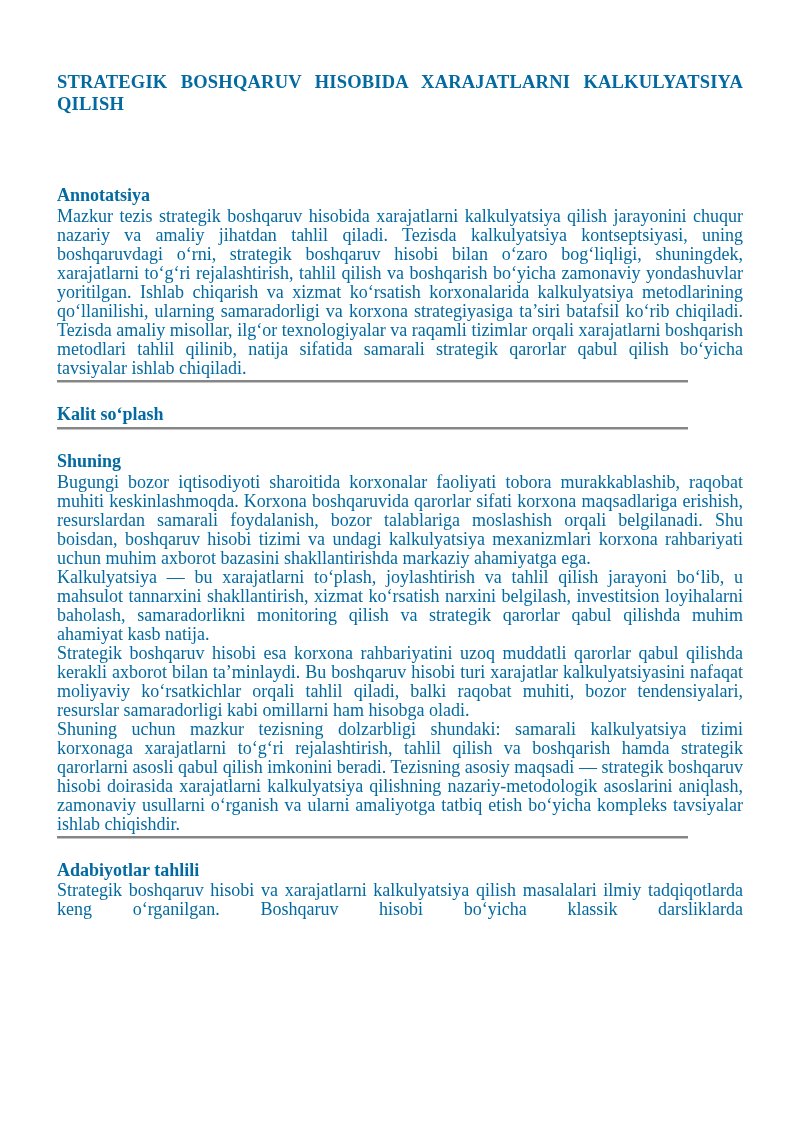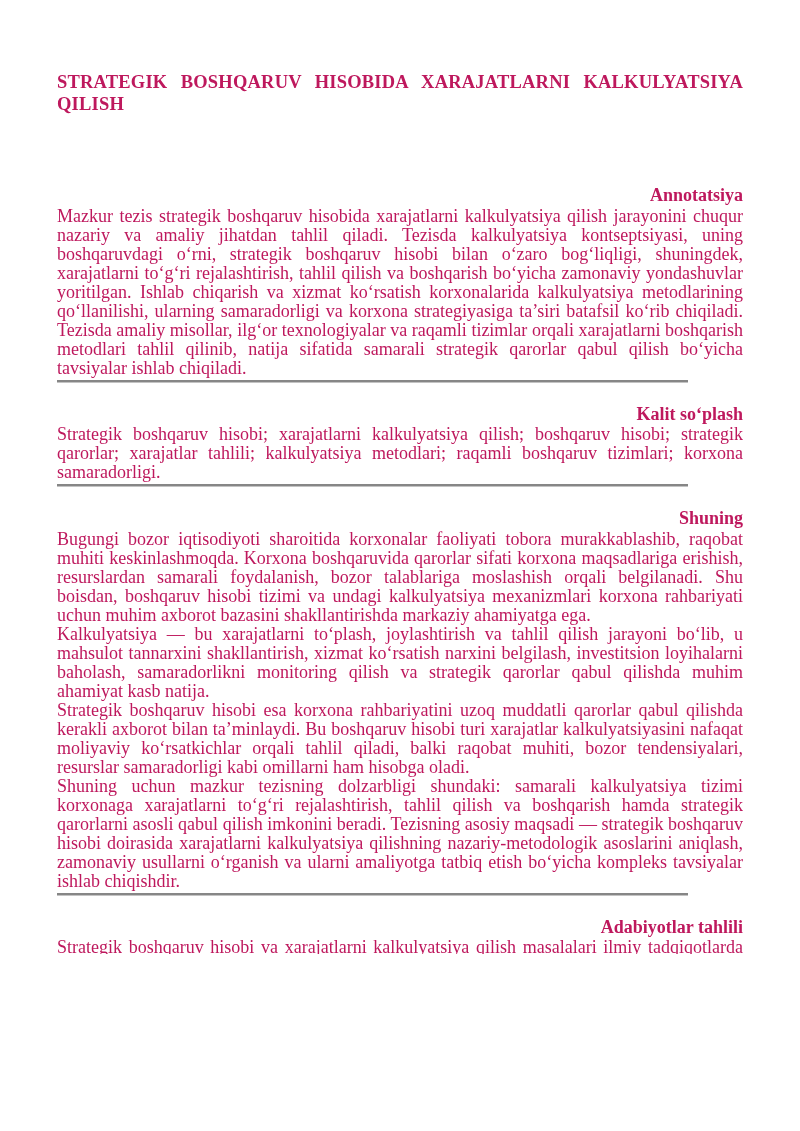--- a/index.html
+++ b/index.html
@@ -6,21 +6,21 @@
     margin: 0;
     padding: 0;
     background: #ffffff;
   }
   .page {
     position: relative;
     width: 800px;
     height: 954px;
     background: #ffffff;
     overflow: hidden;
-    color: #be185d;
+    color: #0369a1;
     font-family: "Liberation Serif", "DejaVu Serif", serif;
   }
   .content {
     padding: 72px 57px 0 57px;
   }
   .doc-title {
     margin: 0;
     font-size: 18.5px;
     line-height: 21.5px;
     font-weight: bold;
@@ -28,21 +28,20 @@
     letter-spacing: 0.2px;
   }
   .section {
     margin: 0;
   }
   .sec-heading {
     margin: 0;
     font-size: 18px;
     line-height: 21.6px;
     font-weight: bold;
-    text-align: right;
   }
   .section-annotatsiya .sec-heading {
     margin-top: 70px;
   }
   .section-kalit .sec-heading,
   .section-kirish .sec-heading,
   .section-adabiyotlar .sec-heading {
     margin-top: 21px;
   }
   .para {
@@ -71,21 +70,20 @@
     <h1 class="doc-title">STRATEGIK BOSHQARUV HISOBIDA XARAJATLARNI KALKULYATSIYA QILISH</h1>
 
     <section class="section section-annotatsiya">
       <h2 class="sec-heading">Annotatsiya</h2>
       <p class="para">Mazkur tezis strategik boshqaruv hisobida xarajatlarni kalkulyatsiya qilish jarayonini chuqur nazariy va amaliy jihatdan tahlil qiladi. Tezisda kalkulyatsiya kontseptsiyasi, uning boshqaruvdagi o‘rni, strategik boshqaruv hisobi bilan o‘zaro bog‘liqligi, shuningdek, xarajatlarni to‘g‘ri rejalashtirish, tahlil qilish va boshqarish bo‘yicha zamonaviy yondashuvlar yoritilgan. Ishlab chiqarish va xizmat ko‘rsatish korxonalarida kalkulyatsiya metodlarining qo‘llanilishi, ularning samaradorligi va korxona strategiyasiga ta’siri batafsil ko‘rib chiqiladi. Tezisda amaliy misollar, ilg‘or texnologiyalar va raqamli tizimlar orqali xarajatlarni boshqarish metodlari tahlil qilinib, natija sifatida samarali strategik qarorlar qabul qilish bo‘yicha tavsiyalar ishlab chiqiladi.</p>
       <div class="divider"></div>
     </section>
 
     <section class="section section-kalit">
       <h2 class="sec-heading">Kalit so‘plash</h2>
-      <p class="para">Strategik boshqaruv hisobi; xarajatlarni kalkulyatsiya qilish; boshqaruv hisobi; strategik qarorlar; xarajatlar tahlili; kalkulyatsiya metodlari; raqamli boshqaruv tizimlari; korxona samaradorligi.</p>
       <div class="divider"></div>
     </section>
 
     <section class="section section-kirish">
       <h2 class="sec-heading">Shuning</h2>
       <p class="para">Bugungi bozor iqtisodiyoti sharoitida korxonalar faoliyati tobora murakkablashib, raqobat muhiti keskinlashmoqda. Korxona boshqaruvida qarorlar sifati korxona maqsadlariga erishish, resurslardan samarali foydalanish, bozor talablariga moslashish orqali belgilanadi. Shu boisdan, boshqaruv hisobi tizimi va undagi kalkulyatsiya mexanizmlari korxona rahbariyati uchun muhim axborot bazasini shakllantirishda markaziy ahamiyatga ega.</p>
       <p class="para">Kalkulyatsiya — bu xarajatlarni to‘plash, joylashtirish va tahlil qilish jarayoni bo‘lib, u mahsulot tannarxini shakllantirish, xizmat ko‘rsatish narxini belgilash, investitsion loyihalarni baholash, samaradorlikni monitoring qilish va strategik qarorlar qabul qilishda muhim ahamiyat kasb natija.</p>
       <p class="para">Strategik boshqaruv hisobi esa korxona rahbariyatini uzoq muddatli qarorlar qabul qilishda kerakli axborot bilan ta’minlaydi. Bu boshqaruv hisobi turi xarajatlar kalkulyatsiyasini nafaqat moliyaviy ko‘rsatkichlar orqali tahlil qiladi, balki raqobat muhiti, bozor tendensiyalari, resurslar samaradorligi kabi omillarni ham hisobga oladi.</p>
       <p class="para">Shuning uchun mazkur tezisning dolzarbligi shundaki: samarali kalkulyatsiya tizimi korxonaga xarajatlarni to‘g‘ri rejalashtirish, tahlil qilish va boshqarish hamda strategik qarorlarni asosli qabul qilish imkonini beradi. Tezisning asosiy maqsadi — strategik boshqaruv hisobi doirasida xarajatlarni kalkulyatsiya qilishning nazariy-metodologik asoslarini aniqlash, zamonaviy usullarni o‘rganish va ularni amaliyotga tatbiq etish bo‘yicha kompleks tavsiyalar ishlab chiqishdir.</p>
       <div class="divider"></div>

